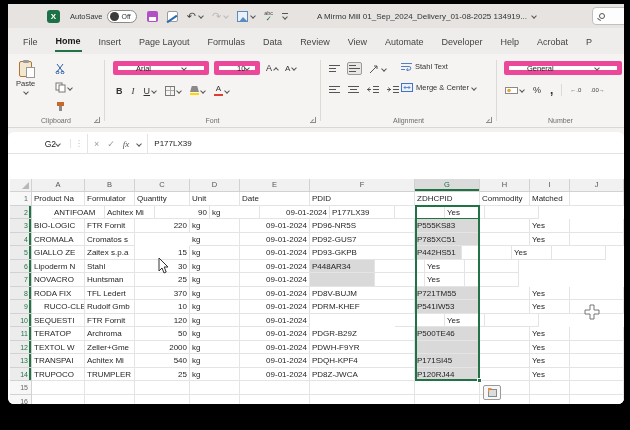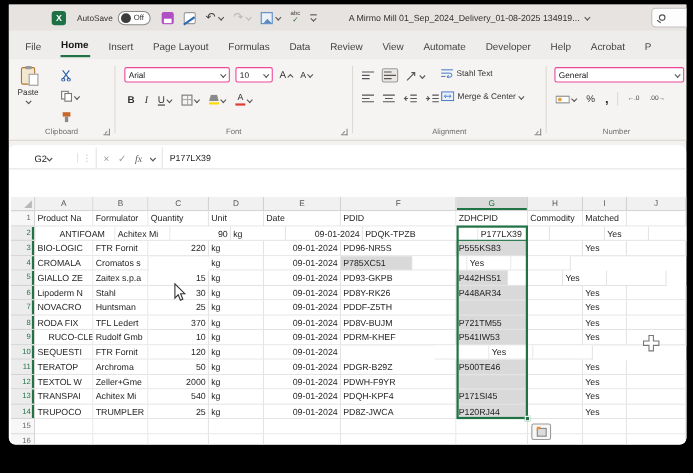--- a/index.html
+++ b/index.html
@@ -45,21 +45,21 @@
   
   .ribbon{position:absolute;left:0;top:50px;width:100%;height:74px;background:#f6f4f2;border-bottom:1px solid #dad6d2;}
   .grp{position:absolute;top:0;height:100%;}
   .grp-label{position:absolute;bottom:3px;width:100%;text-align:center;font-size:7px;color:#6d6d6d;}
   .launcher{position:absolute;bottom:4px;right:4px;width:6px;height:6px;border-right:1px solid #8a8a8a;border-bottom:1px solid #8a8a8a;}
   .launcher:after{content:"";position:absolute;right:1px;bottom:1px;width:3px;height:1px;background:#8a8a8a;transform:rotate(-45deg);}
   .vsep{position:absolute;top:6px;bottom:6px;width:1px;background:#ddd9d5;}
   .rowline{display:flex;align-items:center;gap:5px;}
   .rbtn{display:flex;align-items:center;gap:2px;padding:1px;}
   .rbtn.sel{border:1px solid #9a9a9a;border-radius:2px;background:#e9e6e3;}
-  .combo{background:#fff;border:1px solid #ec4899;border-radius:2px;height:14px;display:flex;align-items:center;justify-content:space-between;font-size:7.5px;color:#222;padding:0 3px;}
+  .combo{background:#fff;border:5px solid #ec4899;border-radius:2px;height:14px;display:flex;align-items:center;justify-content:space-between;font-size:7.5px;color:#222;padding:0 18px;}
   .bolder{font-size:9px;font-weight:bold;color:#333;}
   .ital{font-size:9px;font-style:italic;font-family:"Liberation Serif",serif;color:#333;}
   .undl{font-size:9px;text-decoration:underline;color:#333;}
   .abar{display:flex;flex-direction:column;align-items:center;line-height:8px;}
   .abar .a{font-size:8px;color:#333;}
   .abar .bar{width:9px;height:2.5px;margin-top:0.5px;}
   .clip-outer{width:13px;height:16px;border:1px solid #b0762f;border-radius:2px;background:#f3e7cf;position:relative;}
   .clip-top{position:absolute;top:-2px;left:3px;width:6px;height:3px;background:#9a9a9a;border-radius:1px;}
   .clip-page{position:absolute;right:-4px;bottom:-2px;width:9px;height:11px;background:#fff;border:1px solid #999;}
   .paste-big{position:absolute;left:8px;top:7px;display:flex;flex-direction:column;align-items:center;gap:2px;}
@@ -67,21 +67,21 @@
   .borders-ic{width:10px;height:10px;border:1px solid #777;background:
       linear-gradient(#aaa,#aaa) center/100% 1px no-repeat,
       linear-gradient(#aaa,#aaa) center/1px 100% no-repeat;}
   .bucket{width:9px;height:6px;background:#8a8a8a;clip-path:polygon(20% 0,80% 0,100% 100%,0 100%);}
   .dec-ic{font-size:6px;color:#444;white-space:nowrap;}
   .wrapgrp{display:flex;align-items:center;gap:3px;font-size:7.5px;color:#333;white-space:nowrap;}
 
   
   .card{position:absolute;left:0;top:128px;width:100%;height:272px;background:#fff;border-radius:6px 6px 0 0;}
   .fbar{position:absolute;left:0;top:2px;width:100%;height:20px;display:flex;align-items:center;border-bottom:1px solid #e6e4e2;}
-  .namebox{width:62px;height:100%;display:flex;align-items:center;justify-content:center;padding:0 0;font-size:8.5px;color:#222;}
+  .namebox{width:62px;height:100%;display:flex;align-items:center;justify-content:flex-end;padding:0 10px;font-size:8.5px;color:#222;}
   .fdots{color:#b5b5b5;font-size:8px;padding:0 4px;border-left:1px solid #e6e4e2;}
   .fbtns{display:flex;align-items:center;gap:8px;padding:0 6px;border-left:1px solid #e6e4e2;border-right:1px solid #e6e4e2;height:100%;}
   .fx{font-family:"Liberation Serif",serif;font-style:italic;font-size:9px;color:#555;}
   .fgray{color:#999;font-size:9px;}
   .finput{flex:1;font-size:8px;color:#222;padding-left:6px;}
 
   
   .grid{position:absolute;left:2px;top:175px;}
   .g-row{display:flex;height:13.5px;}
   .g-row.g-head{height:13px;}
@@ -401,21 +401,20 @@
           <div class="g-cell" style="width: 40px;">Matched</div>
           <div class="g-cell" style="width: 54px;"></div>
         </div>
         <div class="g-row">
           <div class="g-cell g-rowhead g-rowhead-sel" style="width: 22px;">2</div>
           <div class="g-cell" style="width: 53px; margin-left: 20px;">ANTIFOAM</div>
           <div class="g-cell" style="width: 50px;">Achitex Mi</div>
           <div class="g-cell g-right" style="width: 55px;">90</div>
           <div class="g-cell" style="width: 50px;">kg</div>
           <div class="g-cell g-right" style="width: 70px;">09-01-2024</div>
-          <div class="g-cell" style="width: 105px;">PDQK-TPZB</div>
           <div class="g-cell g-active" style="width: 65px;">P177LX39</div>
           <div class="g-cell" style="width: 50px;"></div>
           <div class="g-cell" style="width: 40px;">Yes</div>
           <div class="g-cell" style="width: 54px;"></div>
         </div>
         <div class="g-row">
           <div class="g-cell g-rowhead g-rowhead-sel" style="width: 22px;">3</div>
           <div class="g-cell" style="width: 53px;">BIO-LOGIC</div>
           <div class="g-cell" style="width: 50px;">FTR Fornit</div>
           <div class="g-cell g-right" style="width: 55px;">220</div>
@@ -427,20 +426,21 @@
           <div class="g-cell" style="width: 40px;">Yes</div>
           <div class="g-cell" style="width: 54px;"></div>
         </div>
         <div class="g-row">
           <div class="g-cell g-rowhead g-rowhead-sel" style="width: 22px;">4</div>
           <div class="g-cell" style="width: 53px;">CROMALA</div>
           <div class="g-cell" style="width: 50px;">Cromatos s</div>
           <div class="g-cell g-right" style="width: 55px; margin-top: 16px;">40</div>
           <div class="g-cell" style="width: 50px;">kg</div>
           <div class="g-cell g-right" style="width: 70px;">09-01-2024</div>
+          <div class="g-cell" style="width: 105px;">PD92-GUS7</div>
           <div class="g-cell g-sel" style="width: 65px;">P785XC51</div>
           <div class="g-cell" style="width: 50px;"></div>
           <div class="g-cell" style="width: 40px;">Yes</div>
           <div class="g-cell" style="width: 54px;"></div>
         </div>
         <div class="g-row">
           <div class="g-cell g-rowhead g-rowhead-sel" style="width: 22px;">5</div>
           <div class="g-cell" style="width: 53px;">GIALLO ZE</div>
           <div class="g-cell" style="width: 50px;">Zaitex s.p.a</div>
           <div class="g-cell g-right" style="width: 55px;">15</div>
@@ -452,34 +452,32 @@
           <div class="g-cell" style="width: 40px;">Yes</div>
           <div class="g-cell" style="width: 54px;"></div>
         </div>
         <div class="g-row">
           <div class="g-cell g-rowhead g-rowhead-sel" style="width: 22px;">6</div>
           <div class="g-cell" style="width: 53px;">Lipoderm N</div>
           <div class="g-cell" style="width: 50px;">Stahl</div>
           <div class="g-cell g-right" style="width: 55px;">30</div>
           <div class="g-cell" style="width: 50px;">kg</div>
           <div class="g-cell g-right" style="width: 70px;">09-01-2024</div>
-          <div class="g-cell" style="width: 105px;">PD8Y-RK26</div>
           <div class="g-cell g-sel" style="width: 65px;">P448AR34</div>
           <div class="g-cell" style="width: 50px;"></div>
           <div class="g-cell" style="width: 40px;">Yes</div>
           <div class="g-cell" style="width: 54px;"></div>
         </div>
         <div class="g-row">
           <div class="g-cell g-rowhead g-rowhead-sel" style="width: 22px;">7</div>
           <div class="g-cell" style="width: 53px;">NOVACRO</div>
           <div class="g-cell" style="width: 50px;">Huntsman</div>
           <div class="g-cell g-right" style="width: 55px;">25</div>
           <div class="g-cell" style="width: 50px;">kg</div>
           <div class="g-cell g-right" style="width: 70px;">09-01-2024</div>
-          <div class="g-cell" style="width: 105px;">PDDF-Z5TH</div>
           <div class="g-cell g-sel" style="width: 65px;"></div>
           <div class="g-cell" style="width: 50px;"></div>
           <div class="g-cell" style="width: 40px;">Yes</div>
           <div class="g-cell" style="width: 54px;"></div>
         </div>
         <div class="g-row">
           <div class="g-cell g-rowhead g-rowhead-sel" style="width: 22px;">8</div>
           <div class="g-cell" style="width: 53px;">RODA FIX</div>
           <div class="g-cell" style="width: 50px;">TFL Ledert</div>
           <div class="g-cell g-right" style="width: 55px;">370</div>

